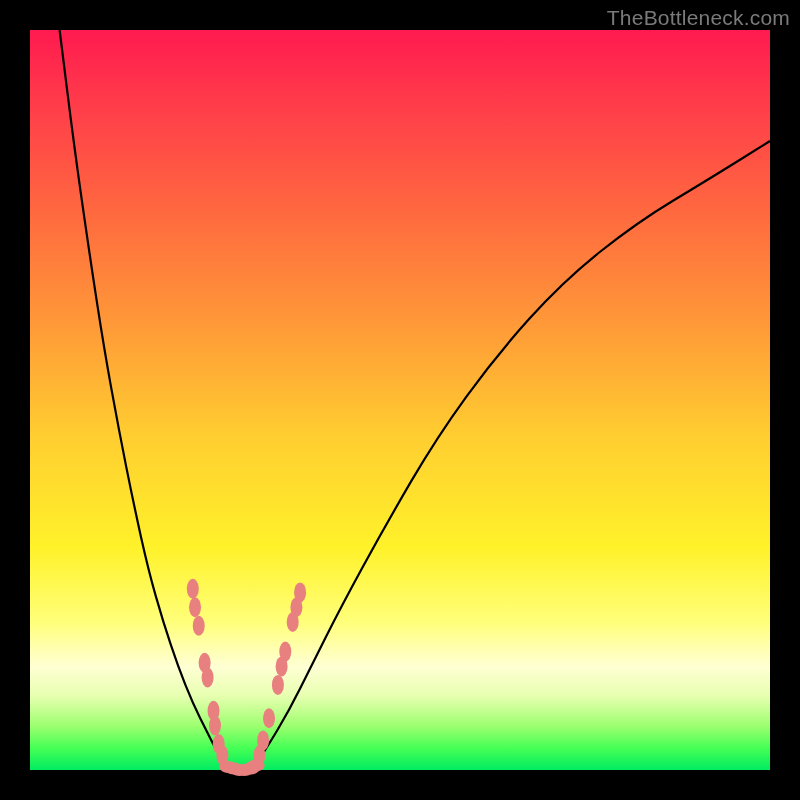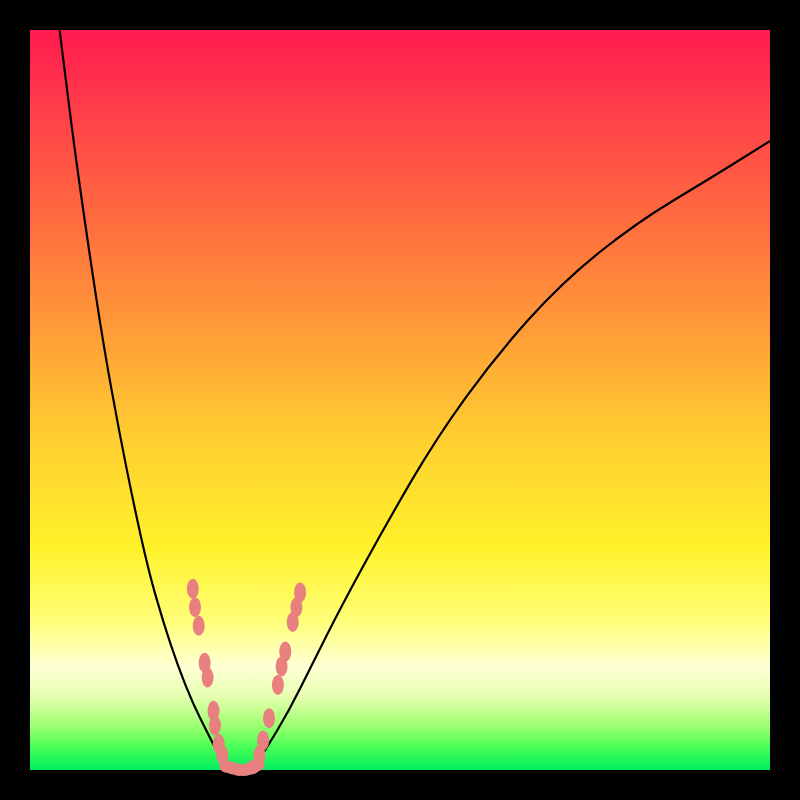--- a/index.html
+++ b/index.html
@@ -66,20 +66,21 @@
     fill: #e88080;
     stroke: none;
   }
 </style>
 </head>
 <body>
 
 <div class="frame">
   <div class="plot-area"></div>
 
+  <div class="watermark">TheBottleneck.com</div>
 
   <svg class="overlay" viewBox="0 0 740 740" preserveAspectRatio="none">
     <path id="curve-left" class="curve" d="M 29.6 0 Q 29.6 0 37 59.19999999999999 Q 44.4 118.39999999999998 51.8 170.2 Q 59.2 222 66.6 270.1 Q 74 318.20000000000005 81.4 358.9 Q 88.8 399.59999999999997 96.2 436.6 Q 103.60000000000001 473.6 111 506.90000000000003 Q 118.4 540.2 125.8 566.1 Q 133.2 592 140.6 614.2 Q 148 636.4 155.4 654.9 Q 162.8 673.4 170.2 688.2 Q 177.6 703 183.15 714.1 Q 188.70000000000002 725.2 194.25 732.6 L 199.8 740"></path>
     <path id="curve-floor" class="curve" d="M 199.8 740 L 222 740"></path>
     <path id="curve-right" class="curve" d="M 222 740 Q 222 740 229.4 728.9 Q 236.8 717.8 247.9 699.3 Q 259 680.8 270.1 658.5999999999999 Q 281.2 636.4 296 606.8 Q 310.8 577.2 333 536.5 Q 355.2 495.79999999999995 381.1 451.4 Q 407.00000000000006 407 436.6 366.29999999999995 Q 466.2 325.59999999999997 499.5 288.59999999999997 Q 532.8 251.59999999999997 569.8 221.99999999999997 Q 606.8 192.39999999999998 643.8 170.2 Q 680.8000000000001 148 710.4000000000001 129.5 L 740 111"></path>
     <g id="markers">
         <ellipse cx="162.8" cy="558.7" rx="6" ry="10" class="marker"></ellipse>
         <ellipse cx="165.02" cy="577.2" rx="6" ry="10" class="marker"></ellipse>
         <ellipse cx="168.72" cy="595.7" rx="6" ry="10" class="marker"></ellipse>
         <ellipse cx="174.64000000000001" cy="632.7" rx="6" ry="10" class="marker"></ellipse>

